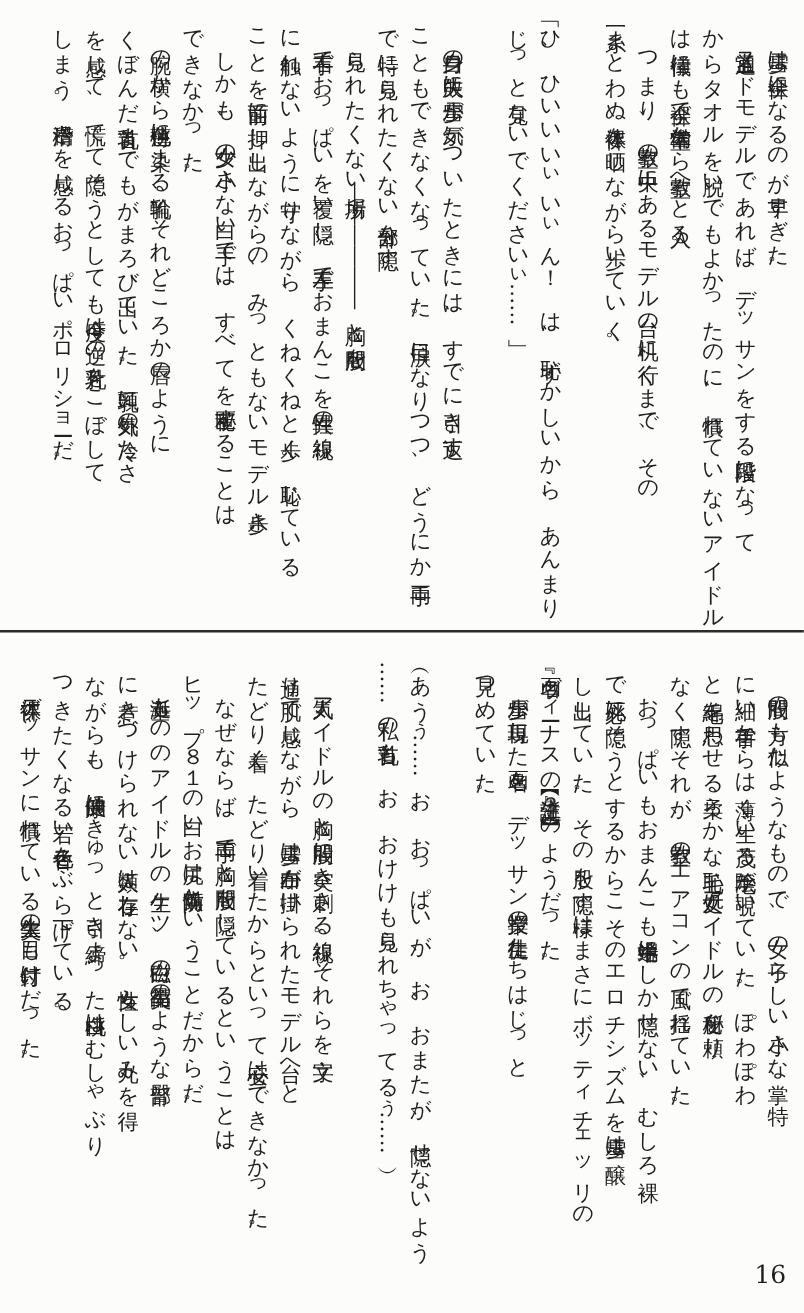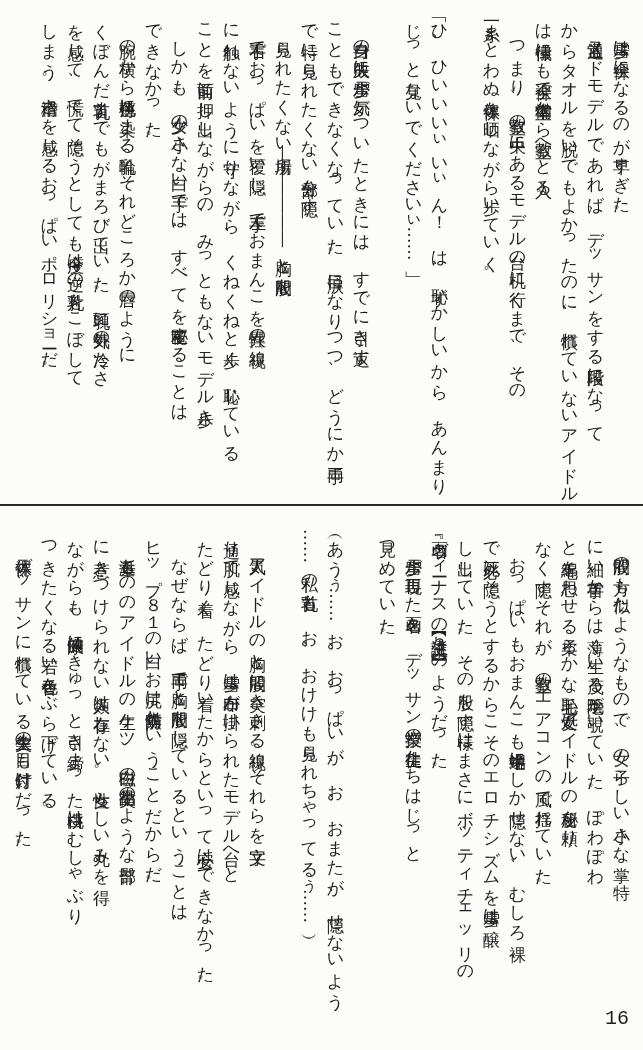--- a/index.html
+++ b/index.html
@@ -39,21 +39,20 @@
     margin: 8px -8px 23px -8px;
     height: 0;
   }
   .page-number {
     position: absolute;
     top: 1007px;
     right: 14px;
     font-size: 20px;
     color: #1f1f1f;
     writing-mode: horizontal-tb;
-    font-family: Liberation Mono, monospace;
   }
 </style>
 </head>
 <body>
 
 <main class="page">
 
   <section class="vsec">
       <p class="indent">雪歩は全裸になるのが早すぎた。</p>
       <p class="indent">通常ヌードモデルであれば、デッサンをする段階になって</p>

